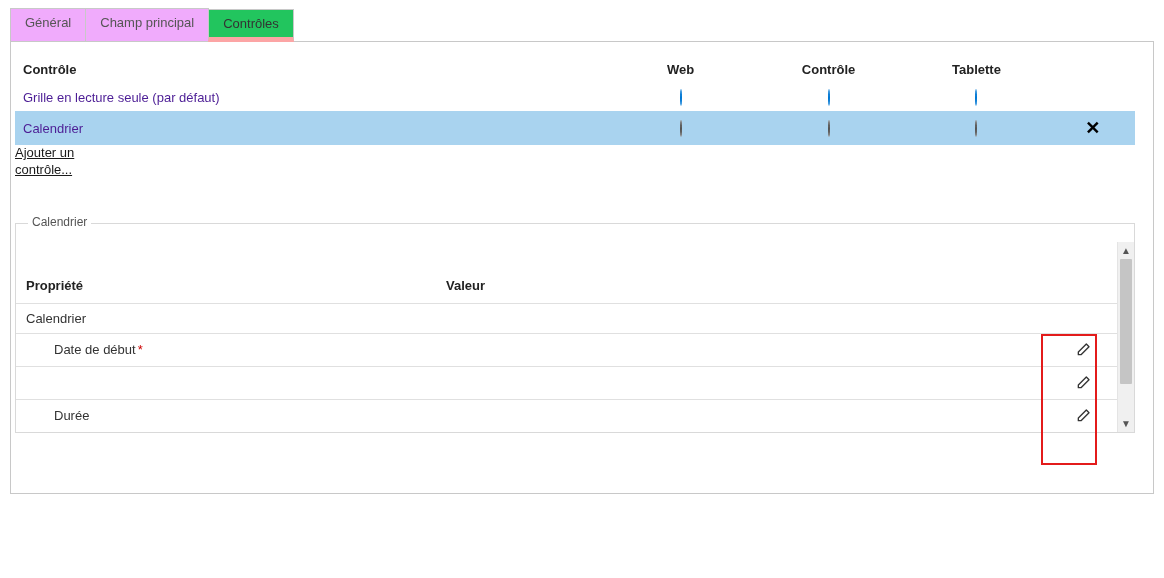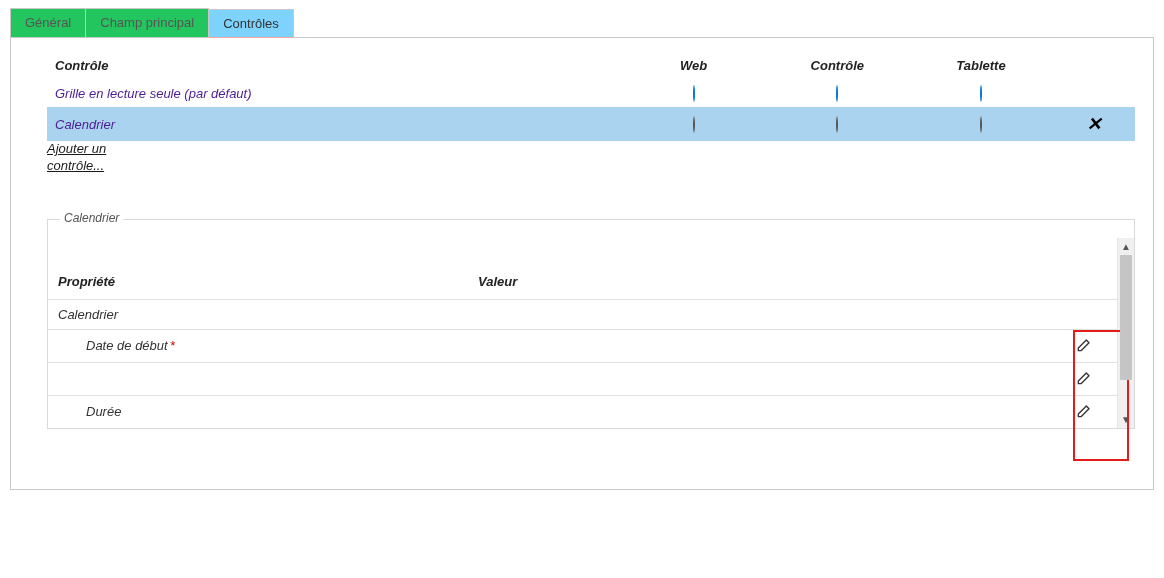--- a/index.html
+++ b/index.html
@@ -22,33 +22,32 @@
     padding: 6px 14px;
     border: 1px solid #c8c8c8;
     border-bottom: none;
     background: #fff;
     margin-right: -1px;
     position: relative;
     cursor: pointer;
     color: #333;
   }
   .tab.inactive {
+    background: #f0abfc;
+    color: #555;
+  }
+  .tab.active {
     background: #22c55e;
-    color: #555;
-  }
-  .tab.active {
-    background: #7dd3fc;
-    border-bottom: 1px solid #fca5a5;
+    border-bottom: 5px solid #fca5a5;
     top: 1px;
   }
   .tab-panel {
     border: 1px solid #c8c8c8;
     border-top: none;
-    padding: 14px 18px 60px 36px;
-    font-style: italic;
+    padding: 14px 18px 60px 4px;
   }
   .controls-table {
     width: 100%;
     border-collapse: collapse;
   }
   .controls-table th {
     text-align: left;
     font-weight: 600;
     padding: 6px 8px;
     font-size: 13px;

